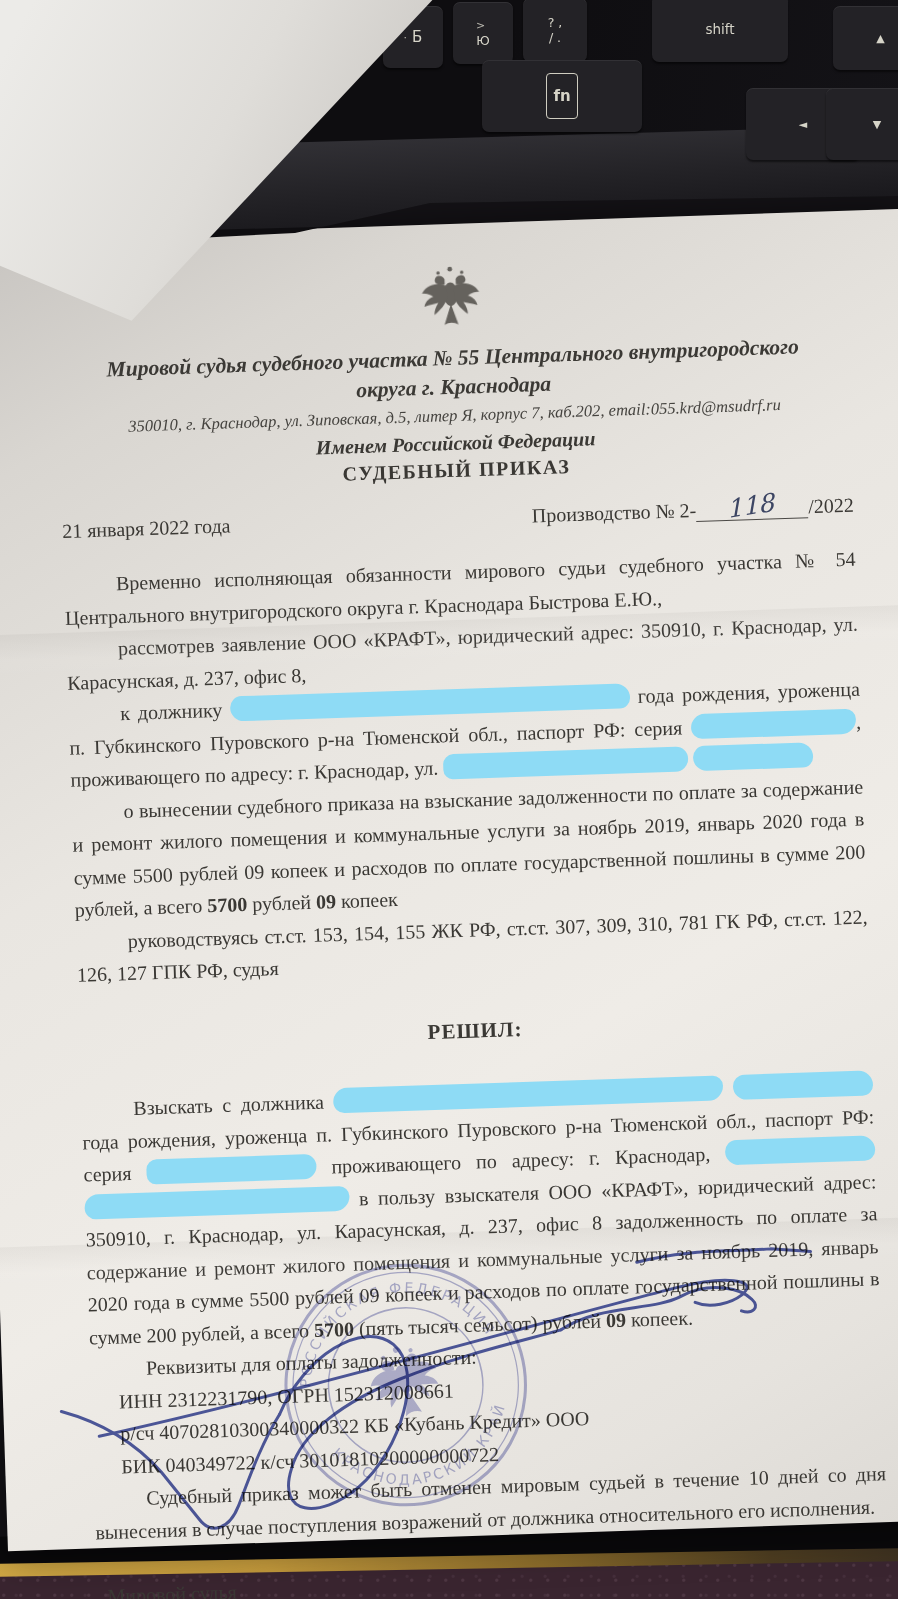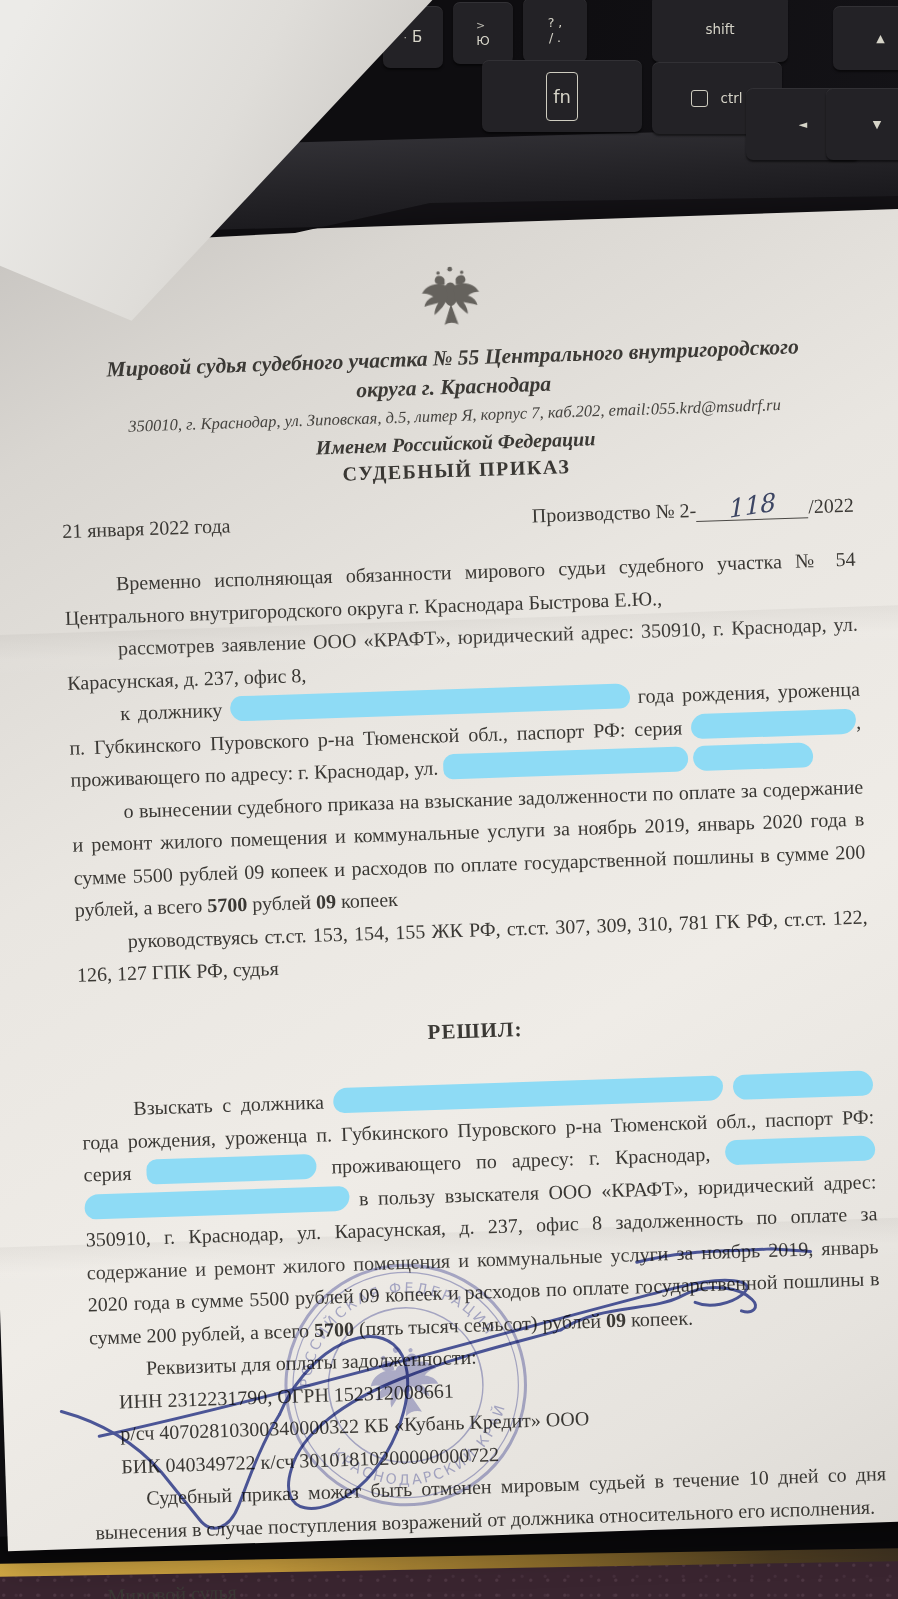--- a/index.html
+++ b/index.html
@@ -81,21 +81,21 @@
     color:#d6d4c8;font-family:"DejaVu Sans","Liberation Sans",sans-serif;
     display:flex;align-items:center;justify-content:center;font-size:15px;}
   .key .small{font-size:11px;opacity:.85;margin-right:5px;}
   .key.stack{flex-direction:column;line-height:15px;font-size:12.5px;}
   .k-b{left:383px;top:6px;width:60px;height:62px;}
   .k-yu{left:453px;top:2px;width:60px;height:62px;}
   .k-q{left:523px;top:-2px;width:64px;height:64px;}
   .k-shift{left:652px;top:-4px;width:136px;height:66px;font-size:13.5px;}
   .k-altgr{left:376px;top:62px;width:96px;height:70px;font-size:13.5px;}
   .k-fn{left:482px;top:60px;width:160px;height:72px;}
-  .fn-box{border:1.6px solid #cfcdc0;border-radius:4px;padding:13px 6px;font-size:18px;}
+  .fn-box{border:1.6px solid #cfcdc0;border-radius:4px;padding:13px 6px;font-size:15px;font-weight:bold;}
   .k-ctrl{left:652px;top:62px;width:130px;height:72px;font-size:13.5px;gap:12px;}
   .ctrl-box{width:15px;height:15px;border:1.6px solid #cfcdc0;border-radius:3px;display:inline-block;}
   .k-up{left:833px;top:6px;width:95px;height:64px;font-size:11px;}
   .k-left{left:746px;top:88px;width:114px;height:72px;font-size:11px;}
   .k-down{left:826px;top:88px;width:102px;height:72px;font-size:11px;}
 
   
   .sheet{position:absolute;left:0;top:0;width:470px;height:345px;
     background:linear-gradient(118deg,#ecebe8 5%,#dfddd9 45%,#cac7c3 80%,#bdbab6 100%);
     clip-path:polygon(0 0,92% 0,28% 93%,0 77%);}
@@ -242,24 +242,20 @@
         <span>Ю</span>
       </div>
     <div class="key k-q stack">
       <span>? ,</span>
         <span>/ .</span>
       </div>
     <div class="key k-shift">shift</div>
     <div class="key k-fn">
       <span class="fn-box">fn</span>
       </div>
-    <div class="key k-ctrl">
-      <span class="ctrl-box"></span>
-        <span>ctrl</span>
-      </div>
     <div class="key k-up">▲</div>
     <div class="key k-left">◄</div>
     <div class="key k-down">▼</div>
   </div>
 
   <div class="sheet"></div>
 
 </div>
 
 </body></html>

